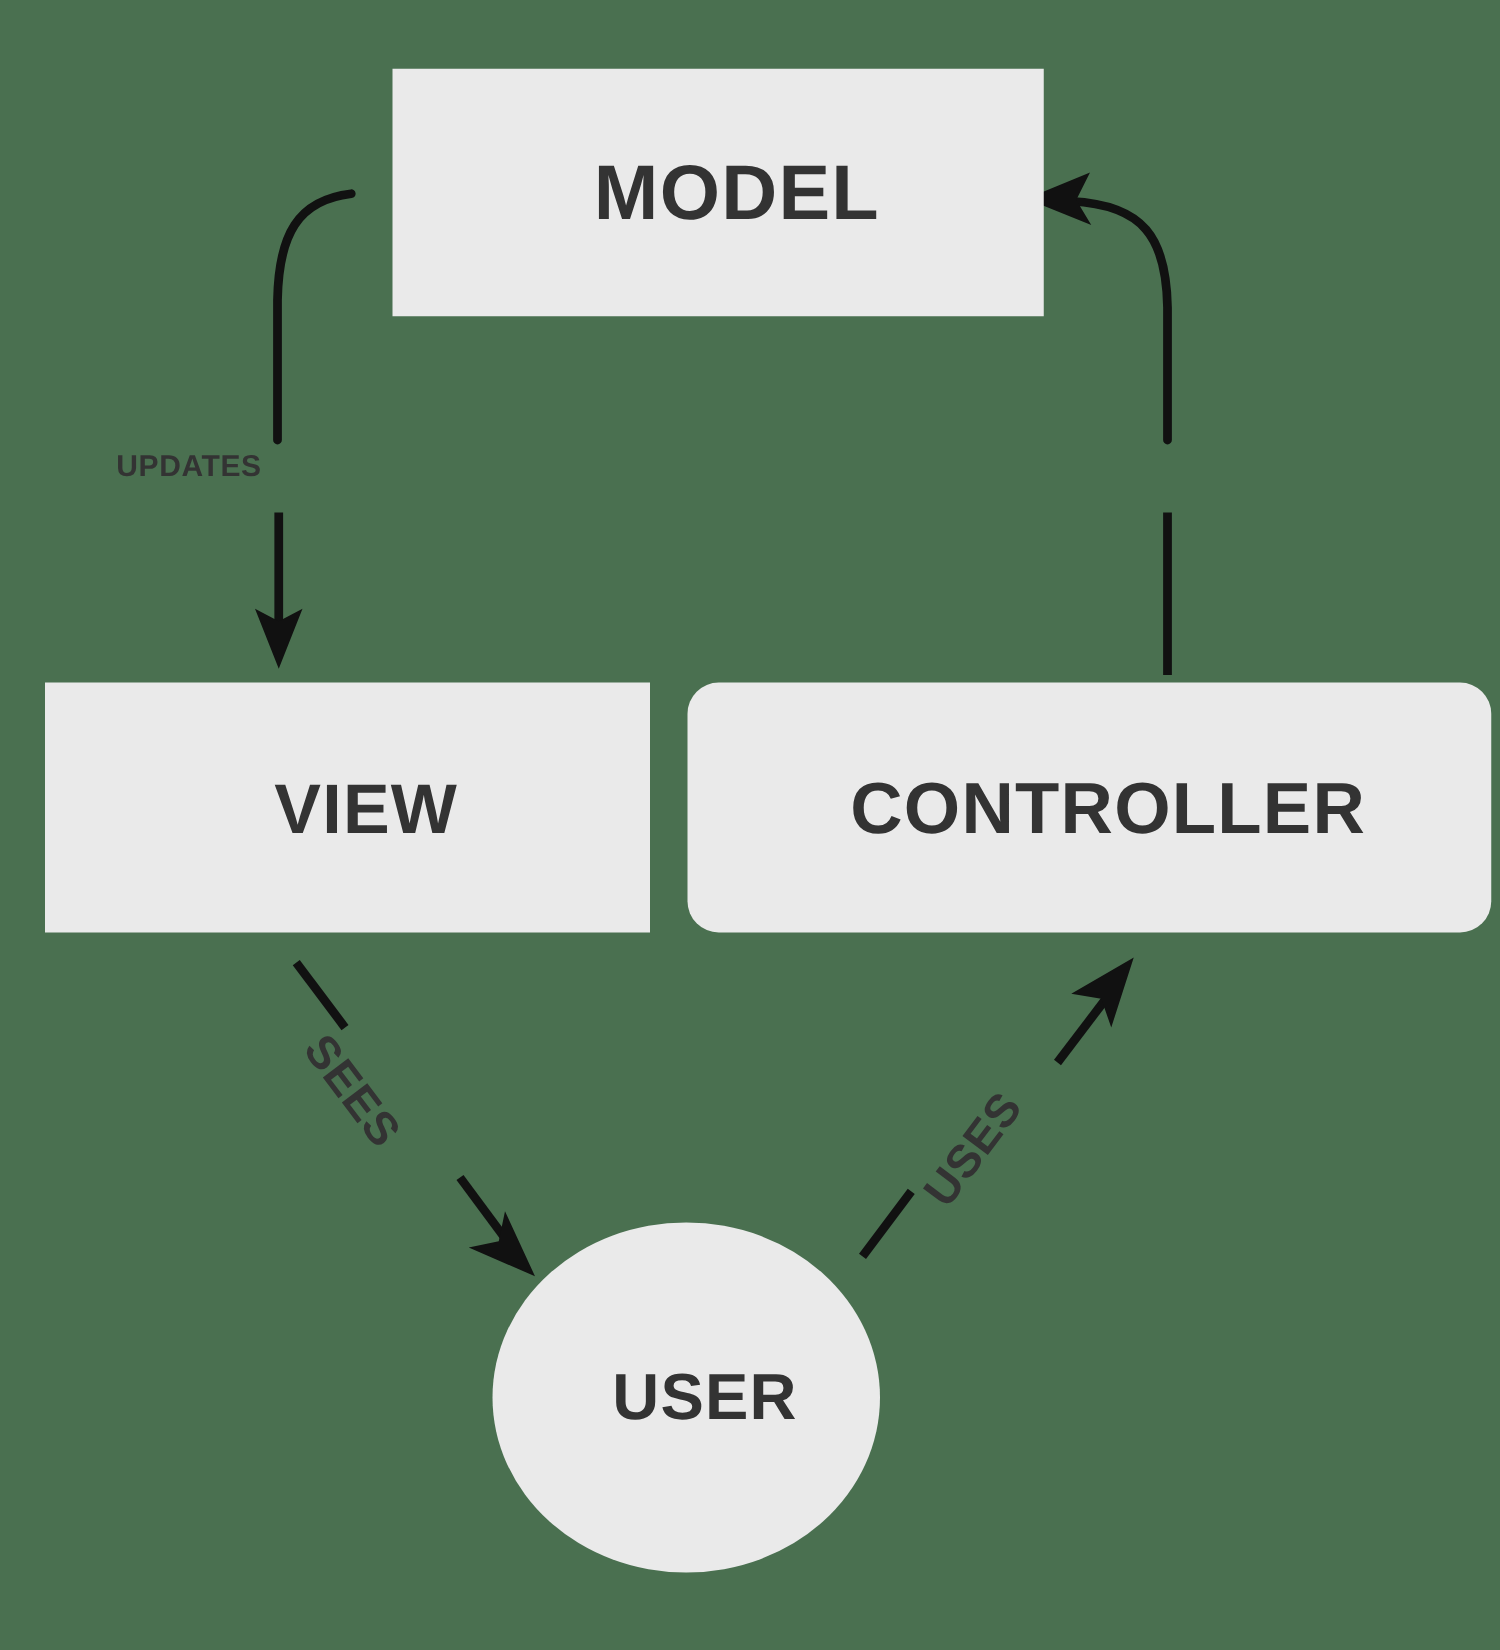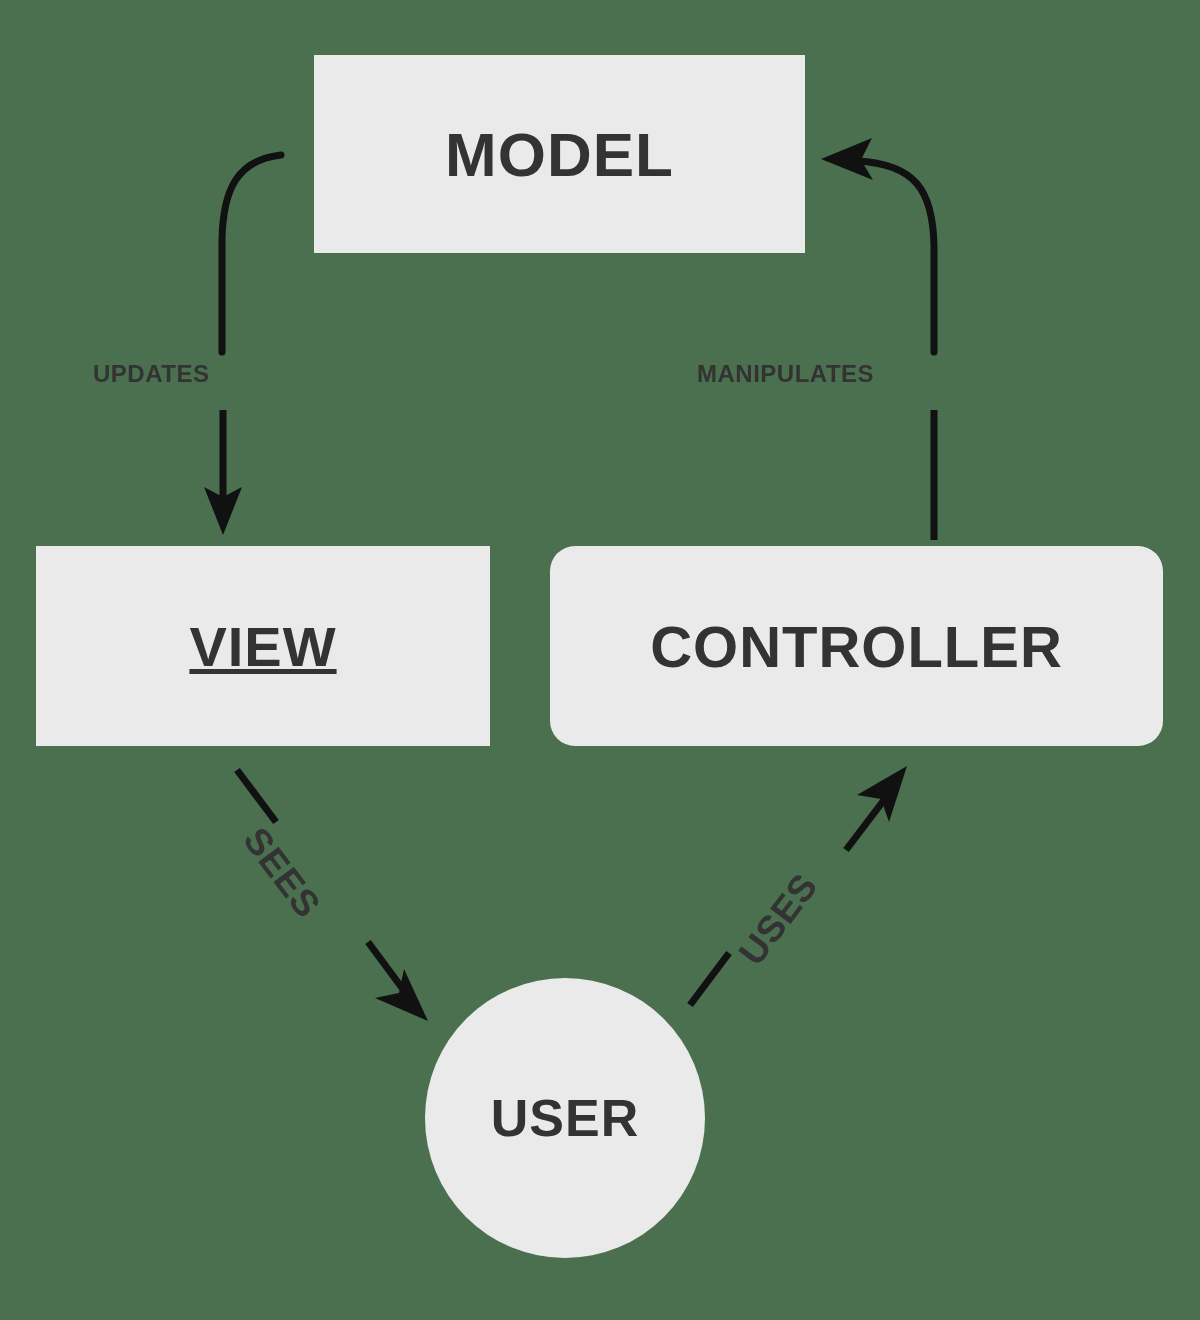--- a/index.html
+++ b/index.html
@@ -28,46 +28,46 @@
   }
   .node {
     position: absolute;
     background: #eaeaea;
     display: flex;
     align-items: center;
     justify-content: center;
     color: #333333;
     font-weight: bold;
     letter-spacing: 1px;
+    padding-left: 30px;
   }
   #node-model {
     left: 314px;
     top: 55px;
     width: 491px;
     height: 198px;
     font-size: 62px;
   }
   #node-view {
     left: 36px;
     top: 546px;
     width: 454px;
     height: 200px;
     font-size: 56px;
-    text-decoration: underline;
   }
   #node-controller {
     left: 550px;
     top: 546px;
     width: 613px;
     height: 200px;
     font-size: 58px;
     border-radius: 25px;
   }
   #node-user {
-    left: 425px;
+    left: 394px;
     top: 978px;
     width: 280px;
     height: 280px;
     border-radius: 50%;
     font-size: 52px;
   }
   .edge-label {
     position: absolute;
     color: #333333;
     font-weight: bold;
@@ -133,19 +133,18 @@
   <div class="node" id="node-model">MODEL</div>
 
   <div class="node" id="node-view">VIEW</div>
 
   <div class="node" id="node-controller">CONTROLLER</div>
 
   <div class="node" id="node-user">USER</div>
 
   <div class="edge-label" id="label-updates">UPDATES</div>
 
-  <div class="edge-label" id="label-manipulates">MANIPULATES</div>
 
   <div class="edge-label" id="label-sees">SEES</div>
 
   <div class="edge-label" id="label-uses">USES</div>
 
 </div>
 
 </body></html>

